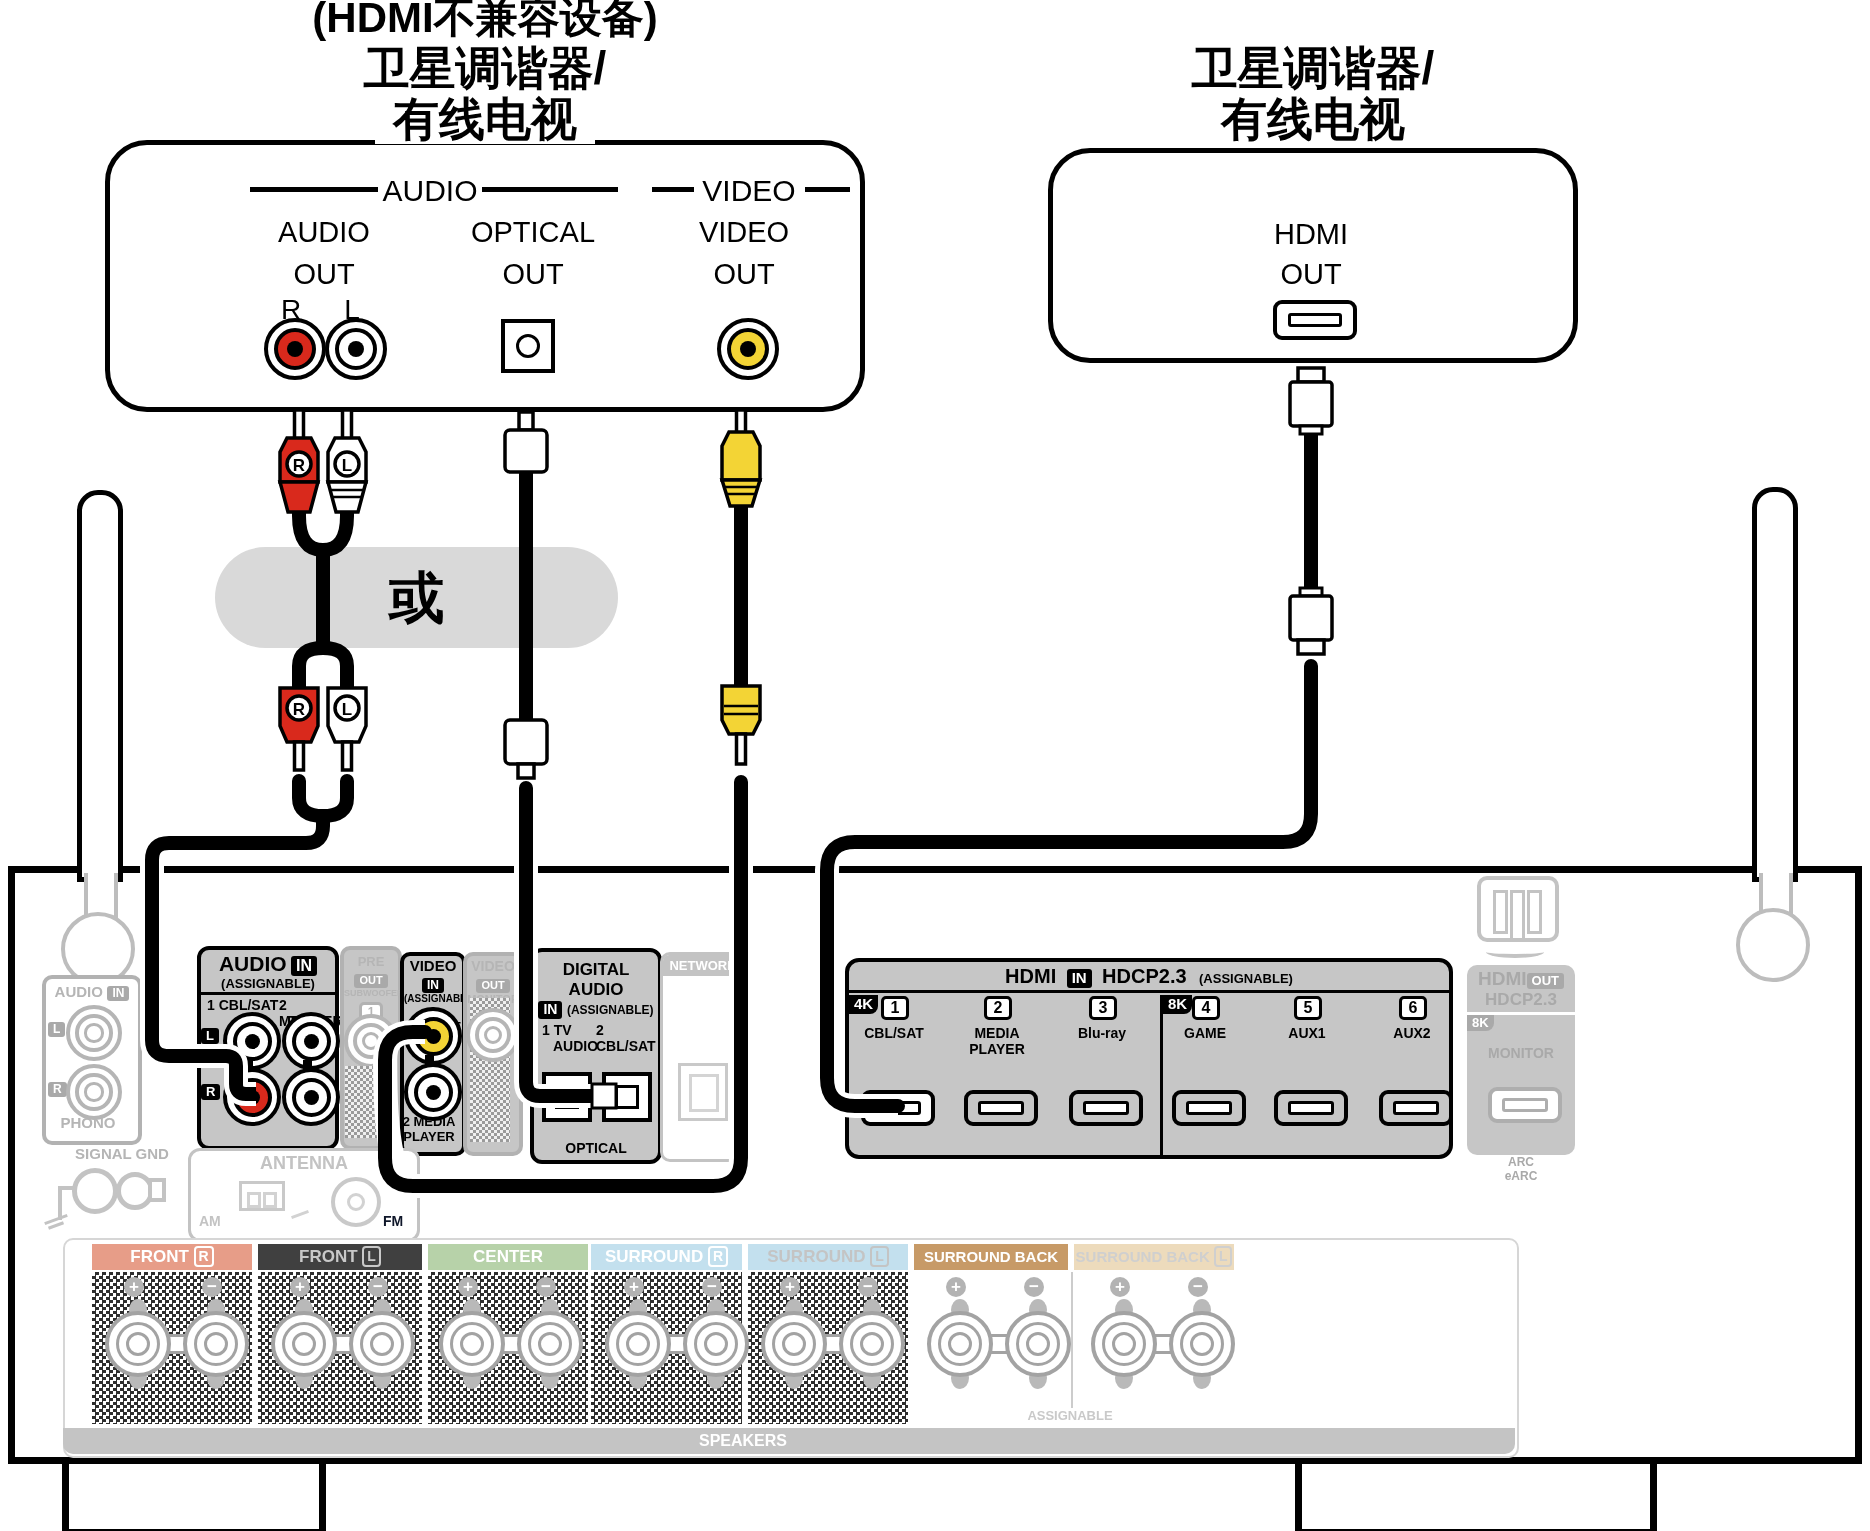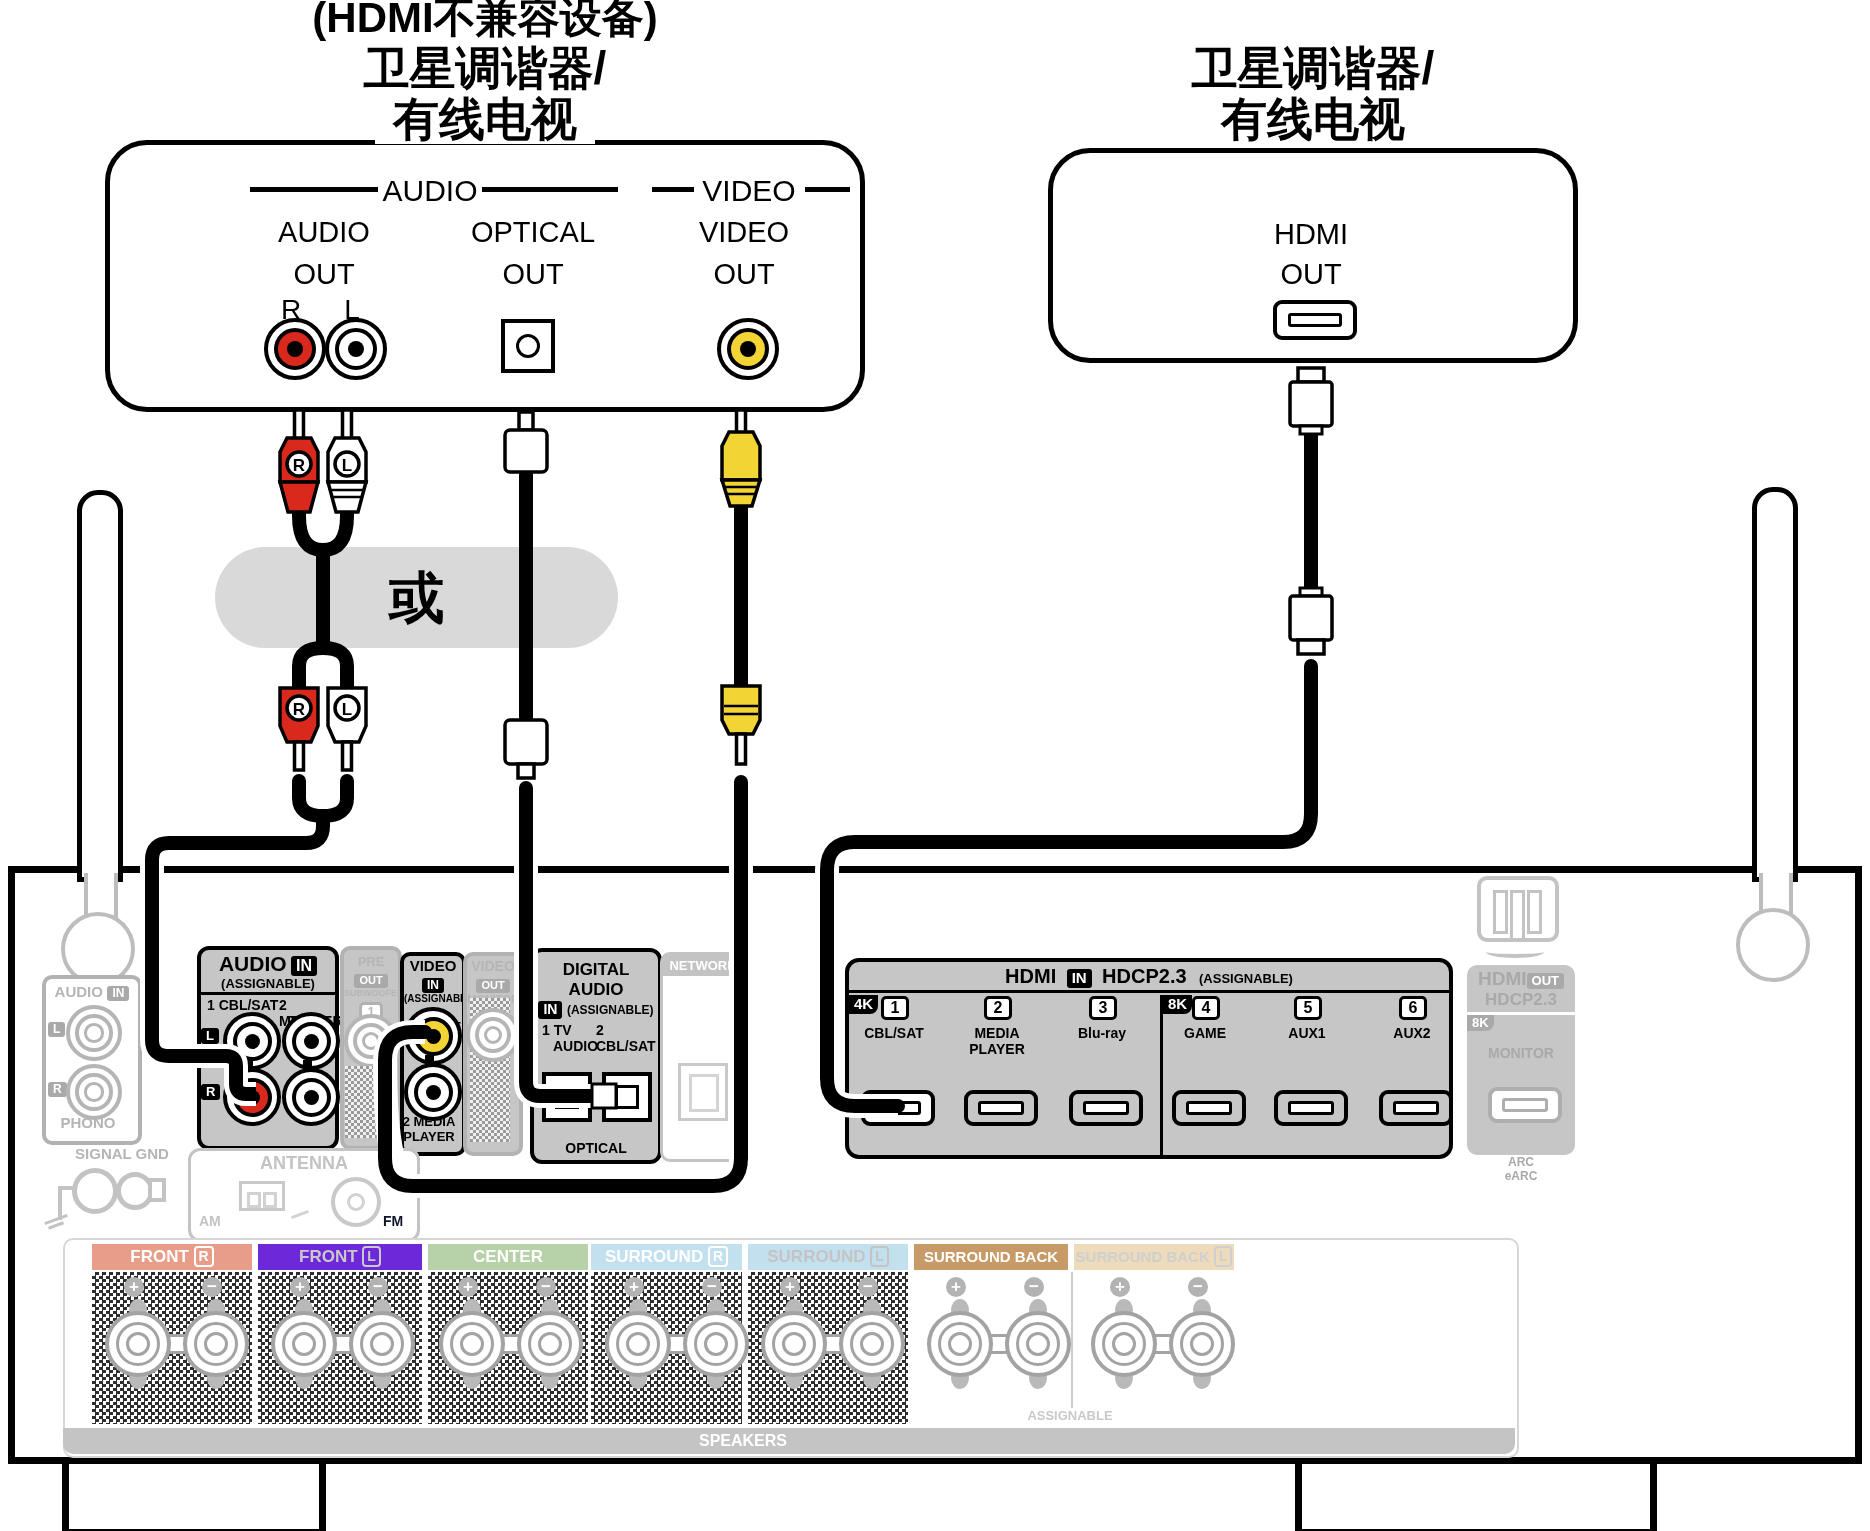--- a/index.html
+++ b/index.html
@@ -327,21 +327,21 @@
   <div class="abs" style="left:140px;top:26px;width:42px;height:42px;border:4px solid #c9c9c9;border-radius:50%;">
     <div class="abs" style="left:12px;top:12px;width:12px;height:12px;border:3px solid #d2d2d2;border-radius:50%;"></div>
   </div>
   <span class="abs b" style="left:192px;top:62px;font-size:14px;color:#0f172a;">FM</span>
   <div class="abs" style="left:100px;top:62px;width:18px;height:3px;background:#d2d2d2;transform:rotate(-20deg);"></div>
 </div>
 
 <div class="abs z2" style="left:63px;top:1238px;width:1452px;height:216px;border:2px solid #d6d6d6;border-radius:10px;background:#fff;"></div>
 
 <div class="chhdr z3" style="left:92px;top:1244px;width:160px;background:#e79d88;color:#fff;"><span>FRONT</span> <span class="sidebox">R</span></div>
-<div class="chhdr z3" style="left:258px;top:1244px;width:164px;background:#6d28d9;color:#c9c9c9;"><span>FRONT</span> <span class="sidebox">L</span></div>
+<div class="chhdr z3" style="left:258px;top:1244px;width:164px;background:#404040;color:#c9c9c9;"><span>FRONT</span> <span class="sidebox">L</span></div>
 <div class="chhdr z3" style="left:428px;top:1244px;width:160px;background:#b7d2a9;color:#fff;"><span>CENTER</span> </div>
 <div class="chhdr z3" style="left:591px;top:1244px;width:151px;background:#c3e0ee;color:#fff;"><span>SURROUND</span> <span class="sidebox">R</span></div>
 <div class="chhdr z3" style="left:748px;top:1244px;width:160px;background:#c3e0ee;color:#c4c4c4;"><span>SURROUND</span> <span class="sidebox">L</span></div>
 <div class="chhdr z3" style="left:914px;top:1244px;width:154px;background:#c79a67;color:#fff;font-size:15px;"><span>SURROUND BACK</span> <span class="sidebox">R</span></div>
 <div class="chhdr z3" style="left:1074px;top:1244px;width:160px;background:#eddbbc;color:#cfcfcf;font-size:15px;"><span>SURROUND BACK</span> <span class="sidebox">L</span></div>
 
 <div class="abs z2 checker" style="left:92px;top:1272px;width:160px;height:152px;"></div>
 <div class="abs z2 checker" style="left:258px;top:1272px;width:164px;height:152px;"></div>
 <div class="abs z2 checker" style="left:428px;top:1272px;width:160px;height:152px;"></div>
 <div class="abs z2 checker" style="left:591px;top:1272px;width:151px;height:152px;"></div>

